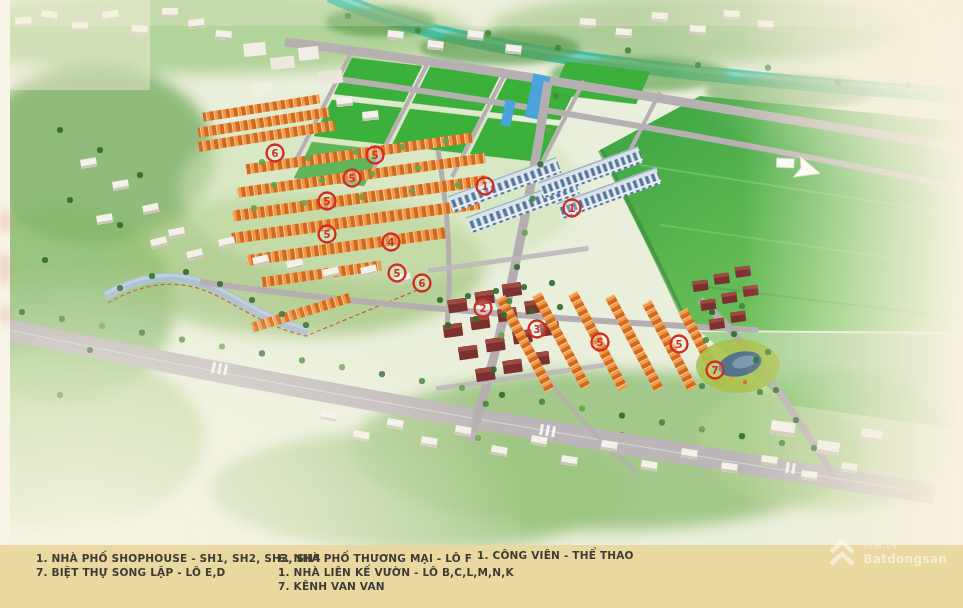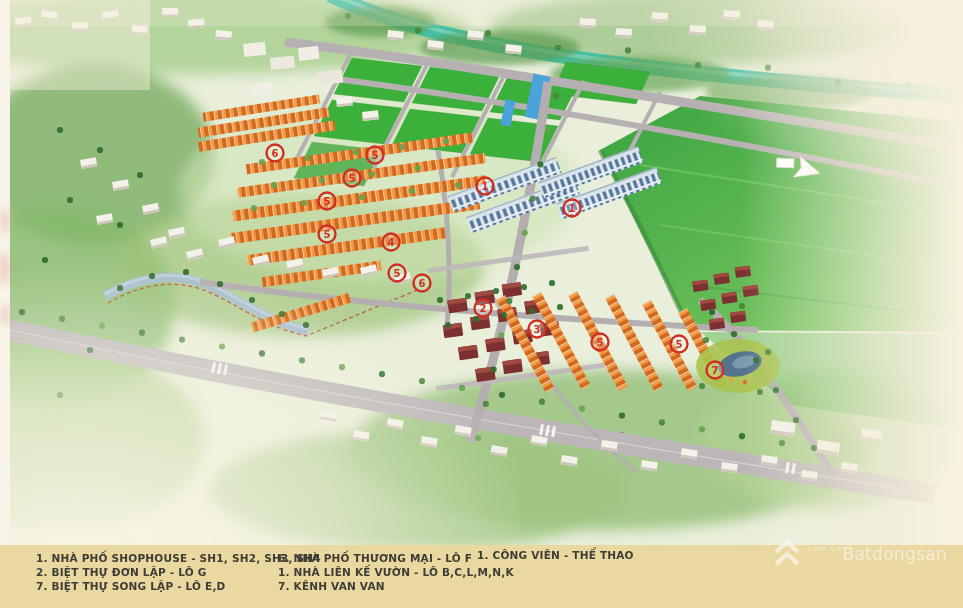--- a/index.html
+++ b/index.html
@@ -8,23 +8,23 @@
   .map{position:absolute;left:0;top:0;width:963px;height:545px;}
   .map svg{display:block;}
   .legend{position:absolute;left:0;top:545px;width:963px;height:63px;background:#e9d8a0;}
   .legend-col{position:absolute;font-size:10.5px;font-weight:bold;color:#3e3d35;
               line-height:14px;letter-spacing:.2px;white-space:nowrap;}
   .legend-col.c0{left:36px;top:6px;}
   .legend-col.c1{left:278px;top:6px;}
   .legend-col.c2{left:477px;top:3px;}
   .watermark{position:absolute;right:16px;top:-7px;display:flex;align-items:center;gap:7px;
              opacity:.55;color:#fff;pointer-events:none;}
-  .wm-text{display:flex;align-items:flex-start;line-height:1;}
+  .wm-text{display:flex;flex-direction:column;align-items:flex-start;line-height:1;}
   .wm-domain{font-size:7px;letter-spacing:1.5px;margin-bottom:2px;}
-  .wm-brand{font-size:17px;font-weight:normal;letter-spacing:.3px;}
+  .wm-brand{font-size:12px;font-weight:bold;letter-spacing:.3px;}
   .left-strip{position:absolute;left:0;top:0;width:10px;height:545px;background:#f8f4e8;}
   .smudge{position:absolute;border-radius:50%;filter:blur(4px);opacity:.45;background:#e09184;}
 </style>
 </head>
 <body>
 
 <div class="stage">
 
   <div class="map">
   <svg width="963" height="545" viewBox="0 0 963 545" xmlns="http://www.w3.org/2000/svg">
@@ -475,21 +475,20 @@
   <div class="left-strip">
     <div class="smudge" style="left:1px;top:208px;width:8px;height:26px;"></div>
     <div class="smudge" style="left:0px;top:252px;width:9px;height:34px;"></div>
     <div class="smudge" style="left:2px;top:304px;width:7px;height:22px;"></div>
   </div>
 
   <div class="legend">
     <div id="legendCols">
         <div class="legend-col c0">
           <div>1. NHÀ PHỐ SHOPHOUSE - SH1, SH2, SH3, SH4</div>
-          <div>2. BIỆT THỰ ĐƠN LẬP - LÔ G</div>
           <div>7. BIỆT THỰ SONG LẬP - LÔ E,D</div>
         </div>
         <div class="legend-col c1">
           <div>6. NHÀ PHỐ THƯƠNG MẠI - LÔ F</div>
           <div>1. NHÀ LIÊN KẾ VƯỜN - LÔ B,C,L,M,N,K</div>
           <div>7. KÊNH VAN VAN</div>
         </div>
         <div class="legend-col c2">
           <div>1. CÔNG VIÊN - THỂ THAO</div>
         </div>

